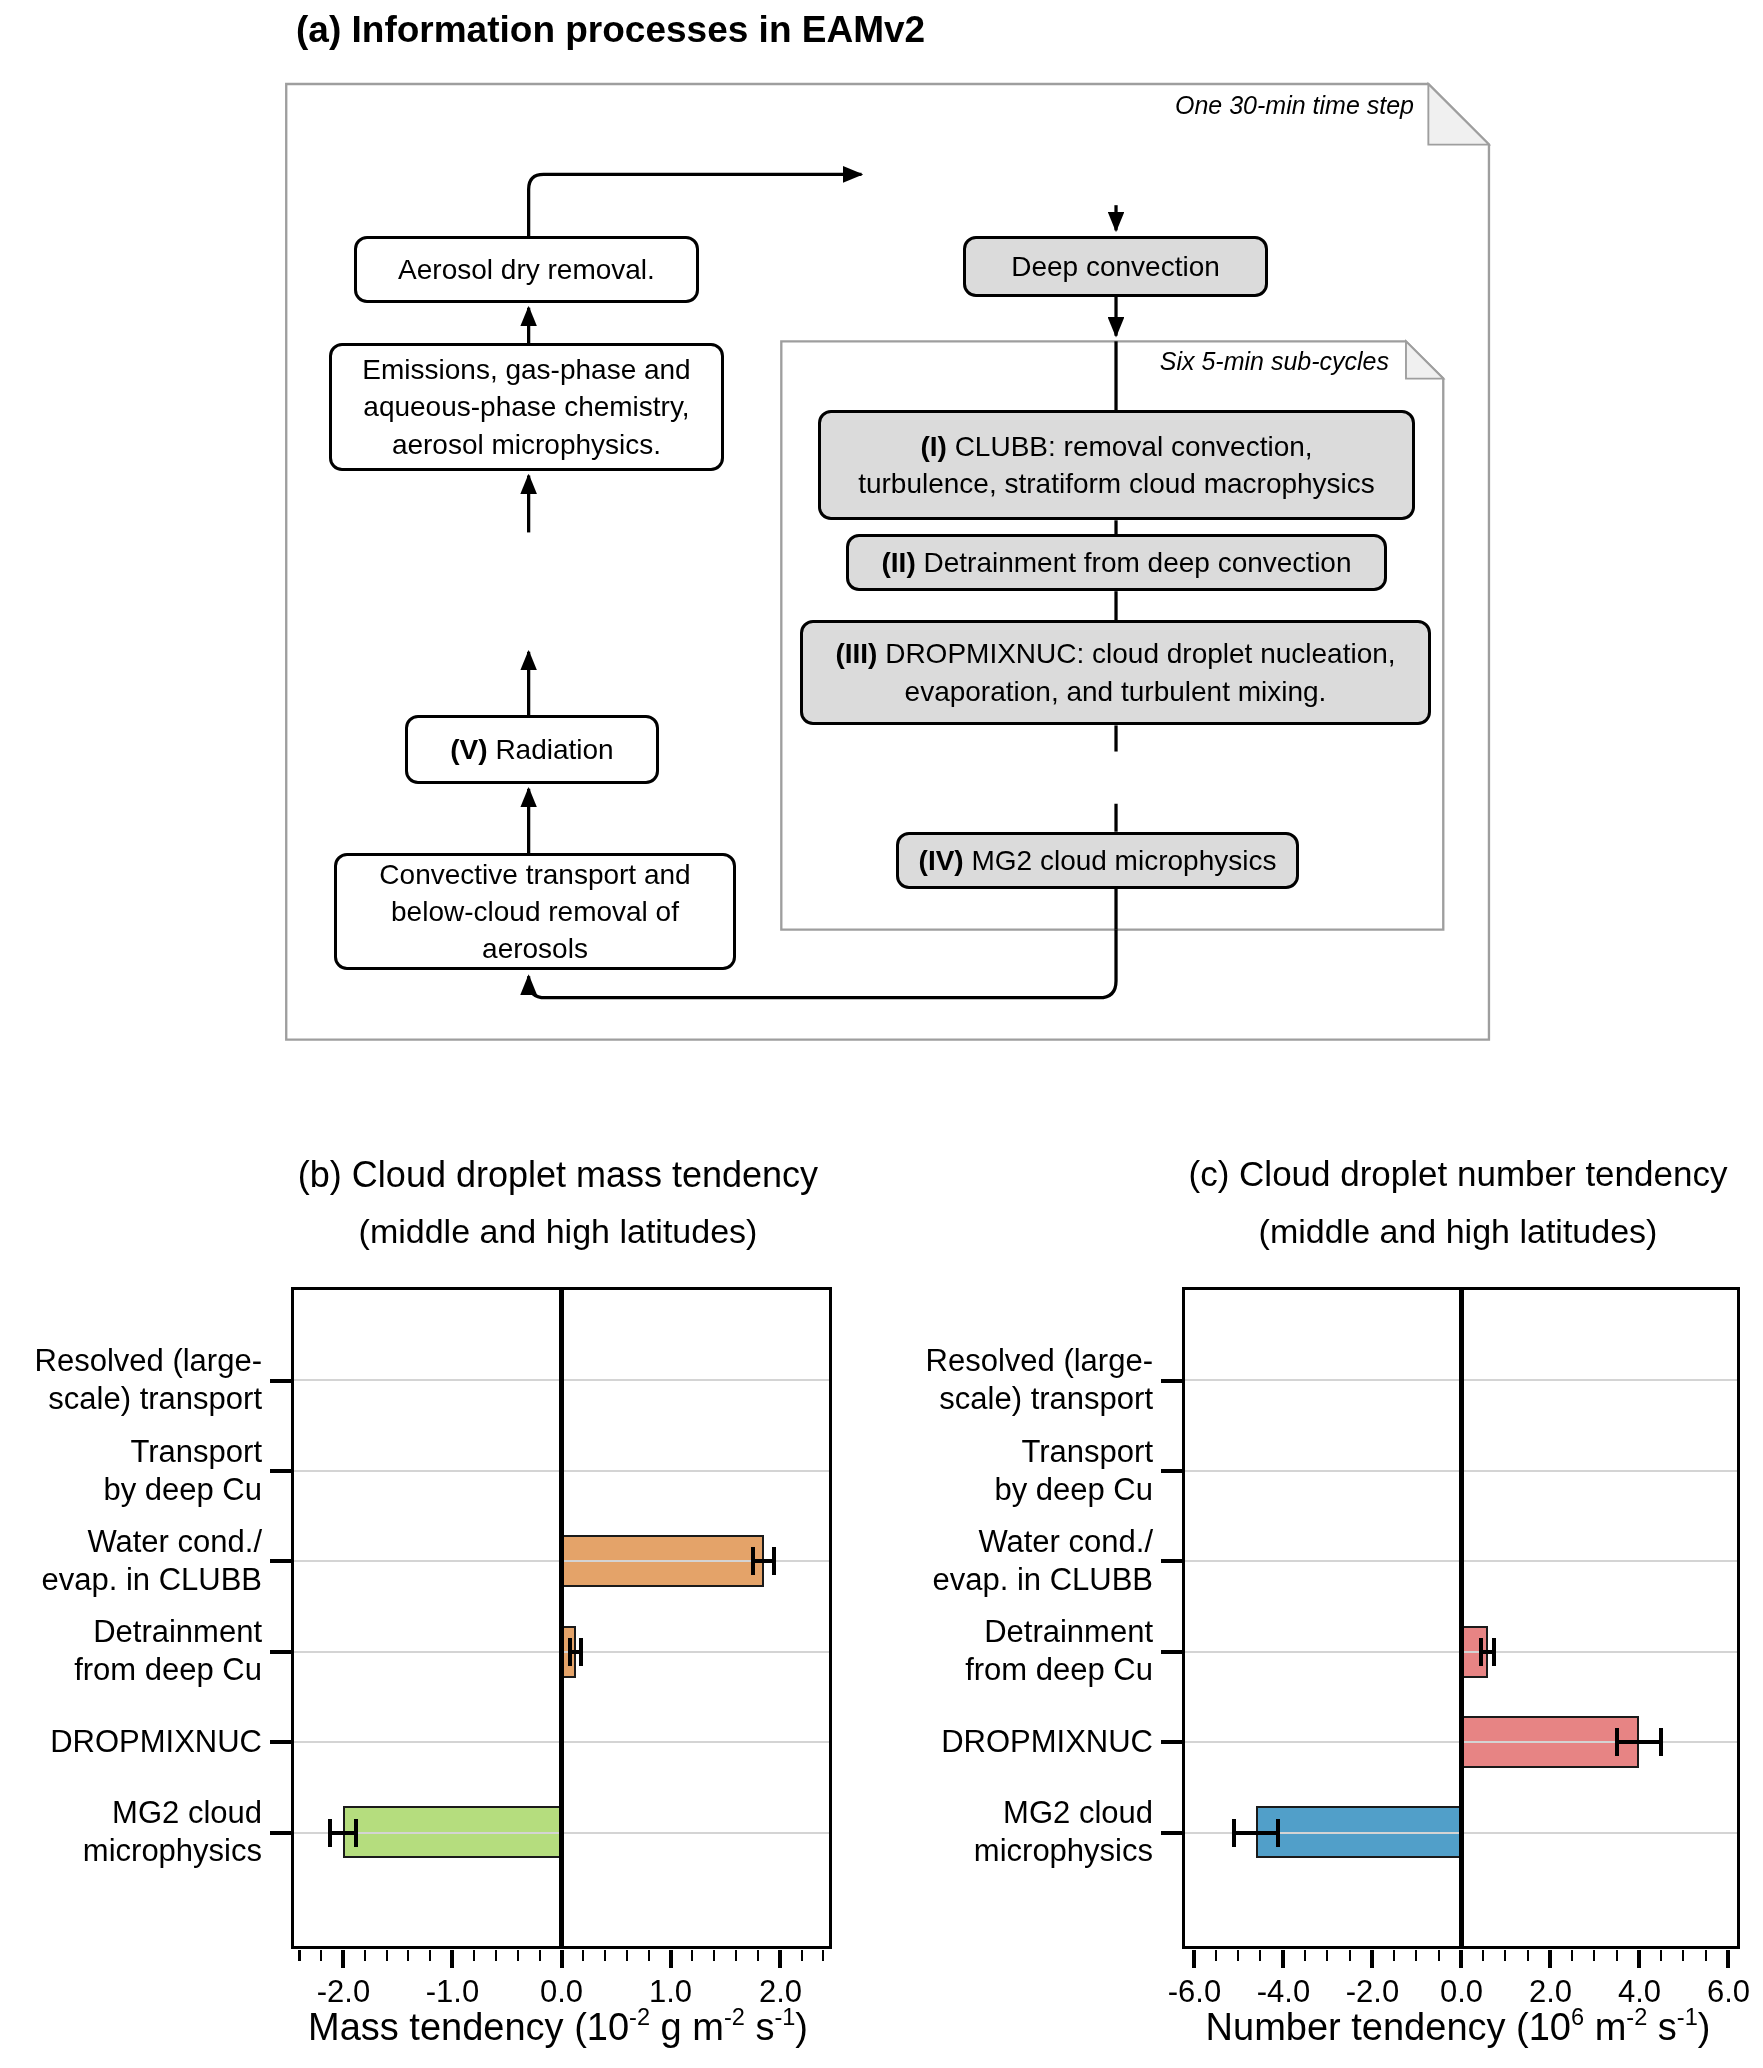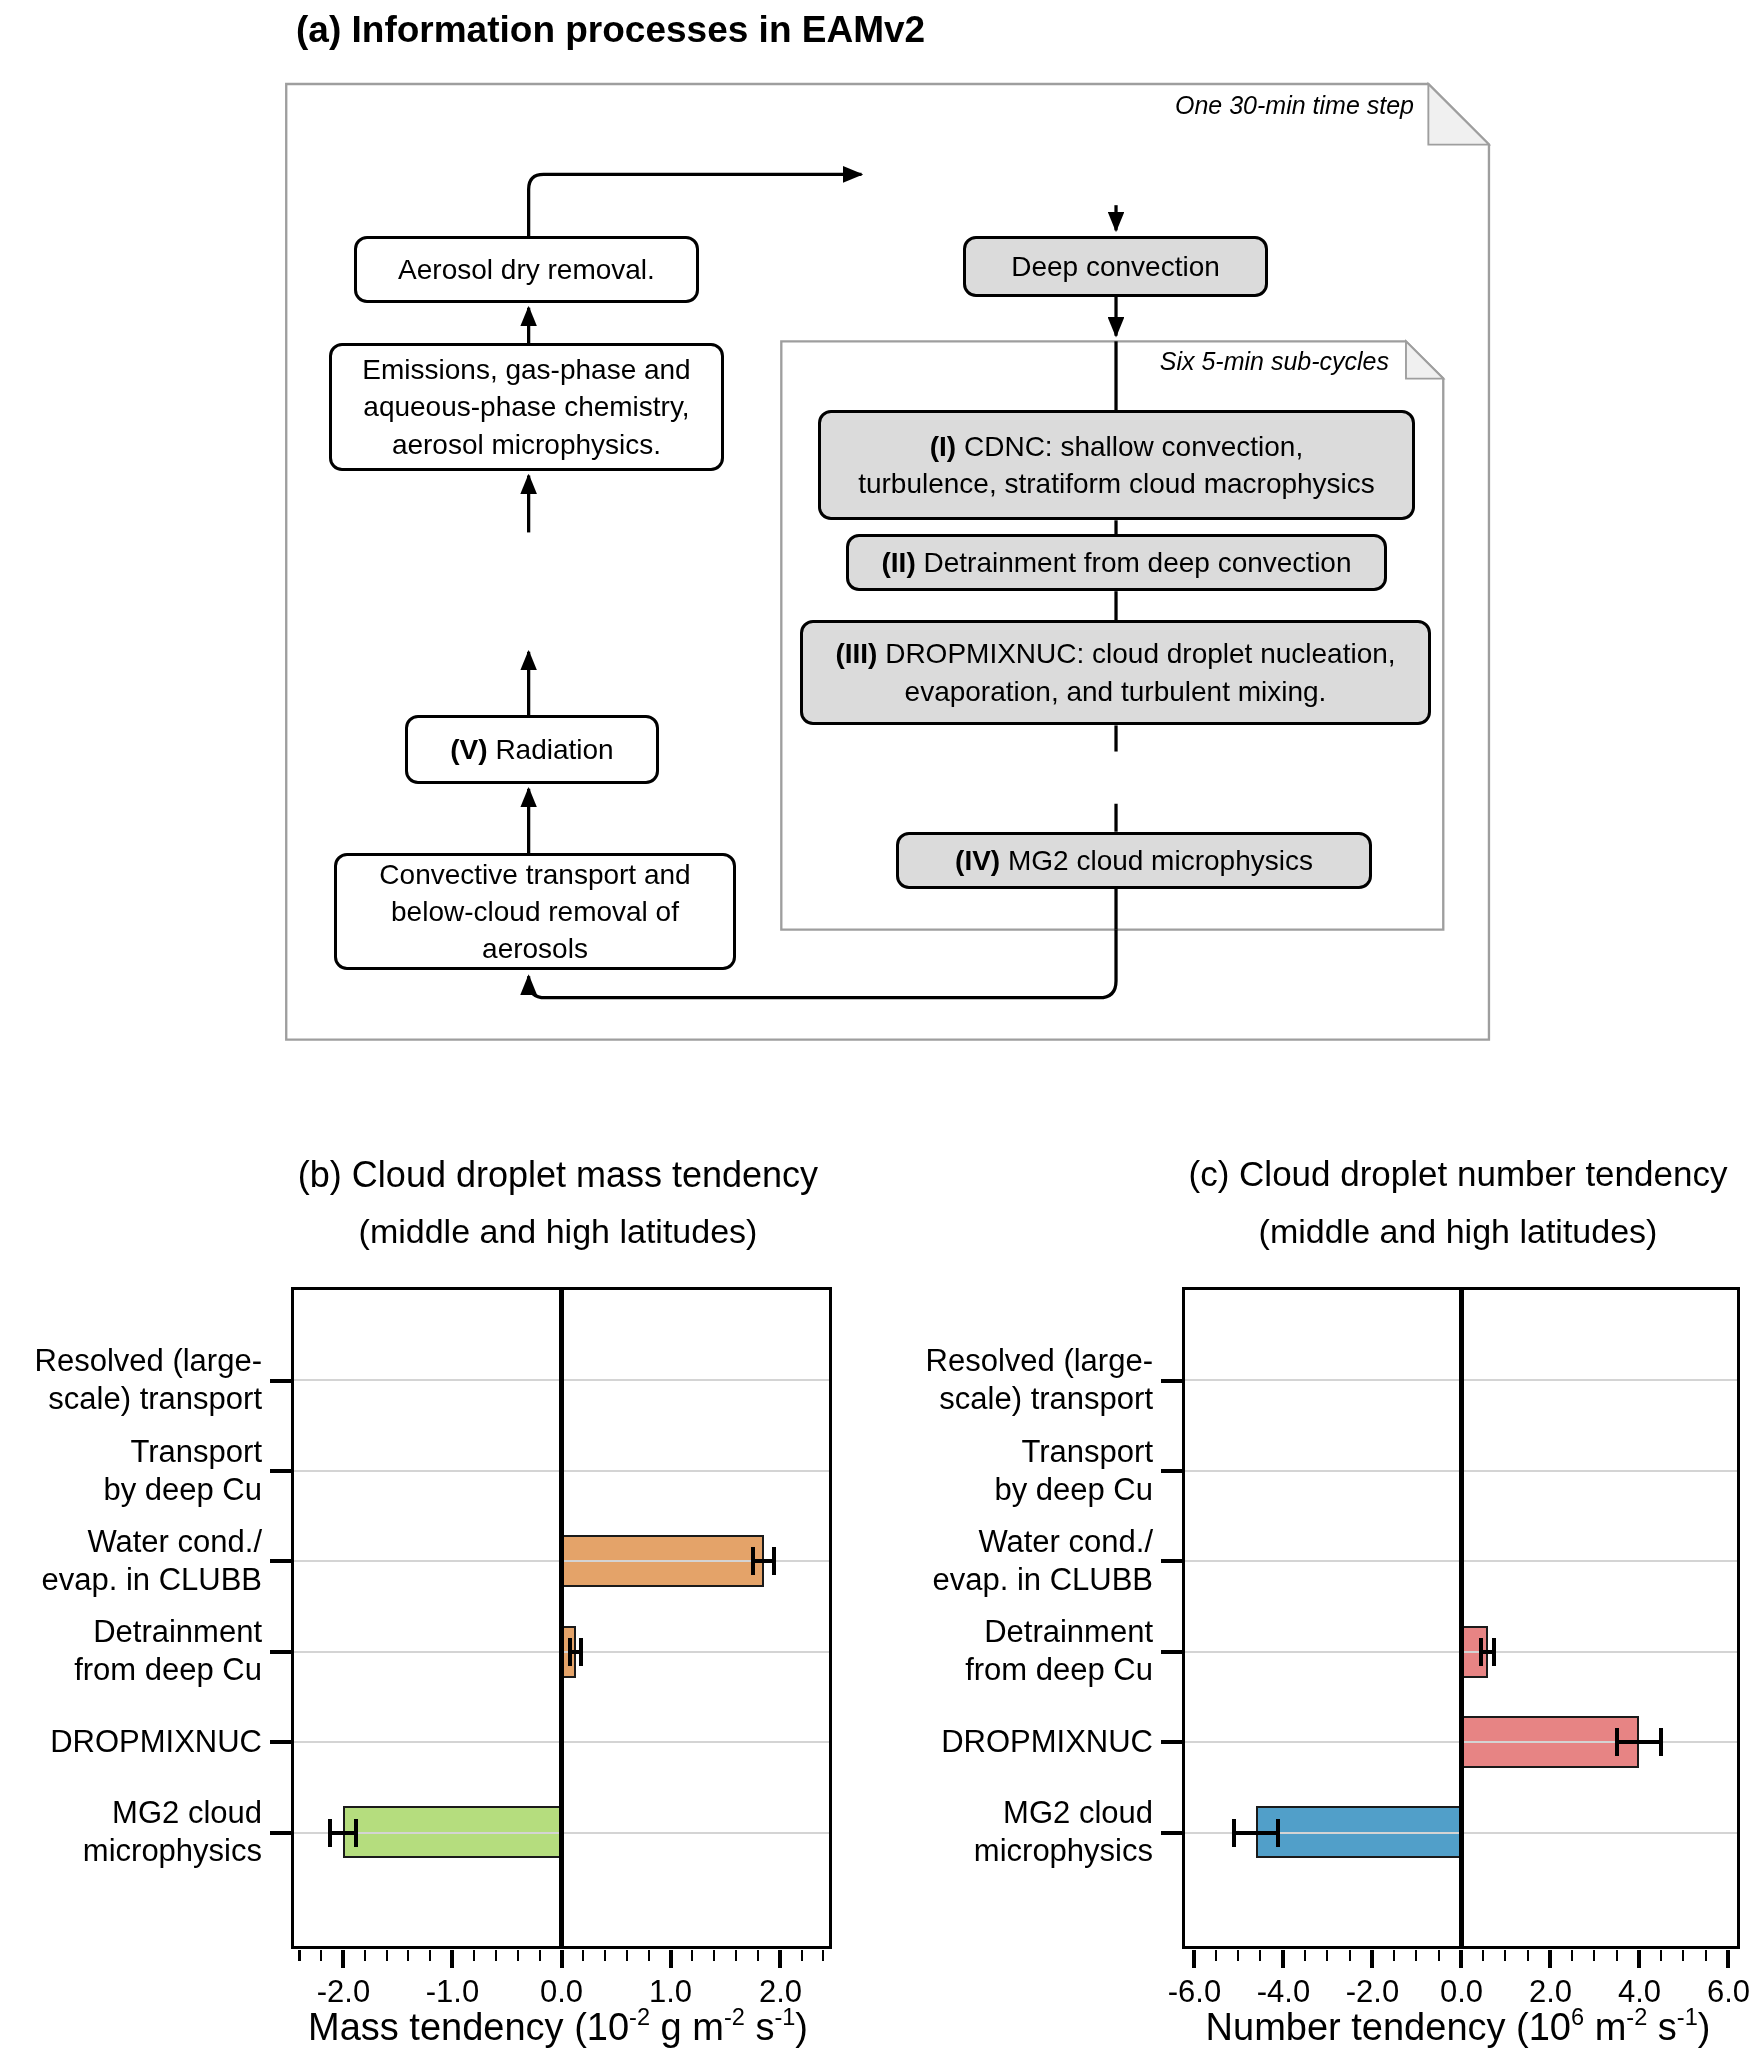--- a/index.html
+++ b/index.html
@@ -65,31 +65,31 @@
   </svg>
 
   <div class="panel-title" style="left:296px;top:9.3px;">(a) Information processes in EAMv2</div>
   <div class="note" style="right:350px;top:91px;">One 30-min time step</div>
   <div class="note" style="right:375px;top:347px;">Six 5-min sub-cycles</div>
 
   <div class="fbox gray" style="left:963px;top:236px;width:305px;height:61px;">
       <div class="bl"><span>Deep convection</span></div>
     </div>
   <div class="fbox gray" style="left:818px;top:410px;width:597px;height:110px;">
-      <div class="bl"><span style="font-weight: bold;">(I)</span><span> CDNC: shallow convection,</span></div>
+      <div class="bl"><span style="font-weight: bold;">(I)</span><span> CLUBB: removal convection,</span></div>
       <div class="bl"><span>turbulence, stratiform cloud macrophysics</span></div>
     </div>
   <div class="fbox gray" style="left:800px;top:620px;width:631px;height:105px;">
       <div class="bl"><span style="font-weight: bold;">(III)</span><span> DROPMIXNUC: cloud droplet nucleation,</span></div>
       <div class="bl"><span>evaporation, and turbulent mixing.</span></div>
     </div>
   <div class="fbox gray" style="left:846px;top:534px;width:541px;height:57px;">
       <div class="bl"><span style="font-weight: bold;">(II)</span><span> Detrainment from deep convection</span></div>
     </div>
-  <div class="fbox gray" style="left:896px;top:832px;width:476px;height:57px;">
+  <div class="fbox gray" style="left:896px;top:832px;width:403px;height:57px;">
       <div class="bl"><span style="font-weight: bold;">(IV)</span><span> MG2 cloud microphysics</span></div>
     </div>
   <div class="fbox" style="left:354px;top:236px;width:345px;height:67px;">
       <div class="bl"><span>Aerosol dry removal.</span></div>
     </div>
   <div class="fbox" style="left:329px;top:343px;width:395px;height:128px;">
       <div class="bl"><span>Emissions, gas-phase and</span></div>
       <div class="bl"><span>aqueous-phase chemistry,</span></div>
       <div class="bl"><span>aerosol microphysics.</span></div>
     </div>

